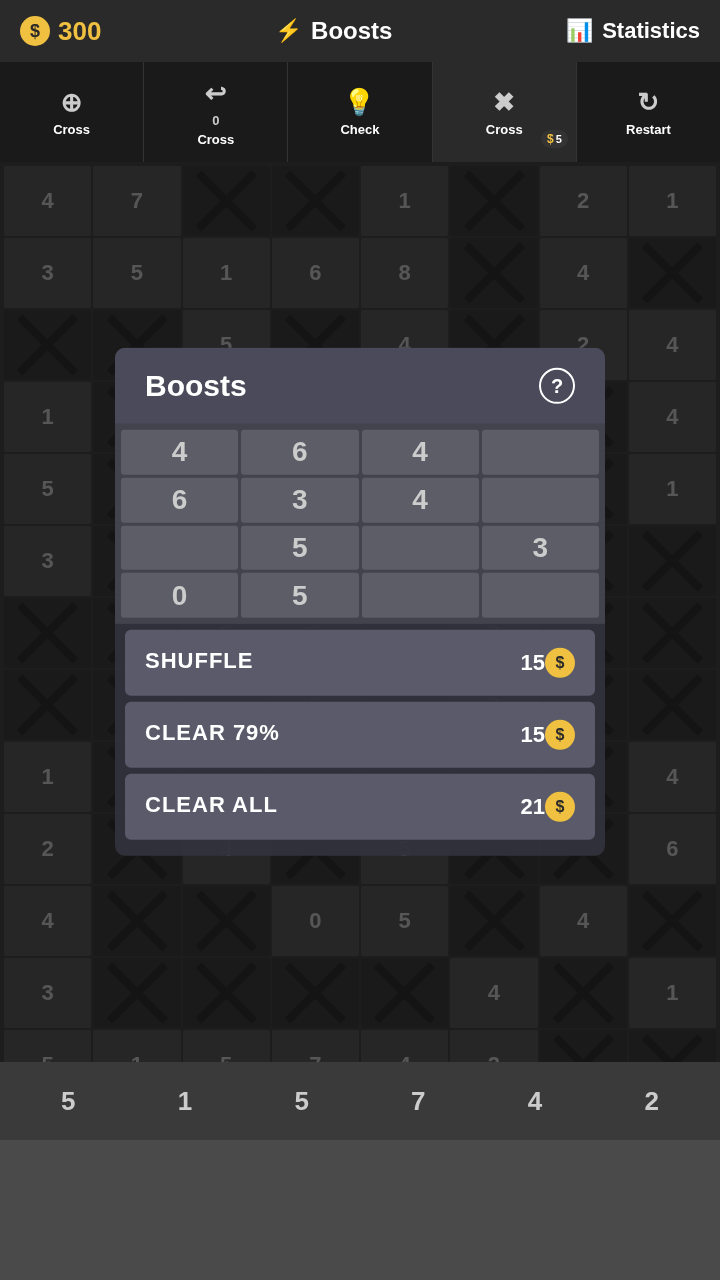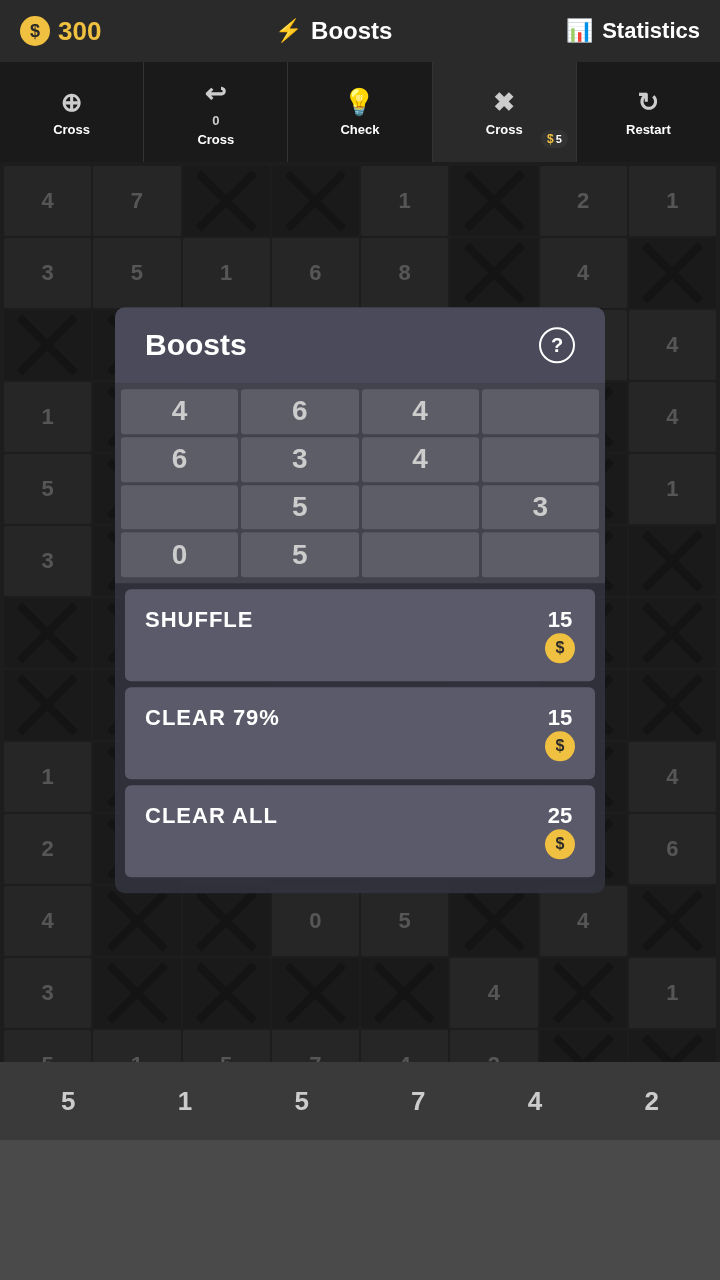--- a/index.html
+++ b/index.html
@@ -249,21 +249,20 @@
       font-weight: bold;
       letter-spacing: 1px;
     }
     .boost-cost {
       display: flex;
       align-items: center;
       gap: 0;
       color: #ffffff;
       font-size: 22px;
       font-weight: bold;
-      flex-direction: column;
     }
     .cost-coin {
       width: 30px;
       height: 30px;
       background: #f0c040;
       border-radius: 50%;
       display: flex;
       align-items: center;
       justify-content: center;
       color: #2a2a2a;
@@ -478,21 +477,21 @@
     <div class="boost-option">
       <span class="boost-label">CLEAR 79%</span>
       <div class="boost-cost">
         <span>15</span>
         <div class="cost-coin">$</div>
       </div>
     </div>
     <div class="boost-option">
       <span class="boost-label">CLEAR ALL</span>
       <div class="boost-cost">
-        <span>25</span>
+        <span>21</span>
         <div class="cost-coin">$</div>
       </div>
     </div>
   </div>
 </div>
 
 <div class="bottom-row" id="bottom-row">
     <div class="bottom-num">5</div>
     <div class="bottom-num">1</div>
     <div class="bottom-num">5</div>

